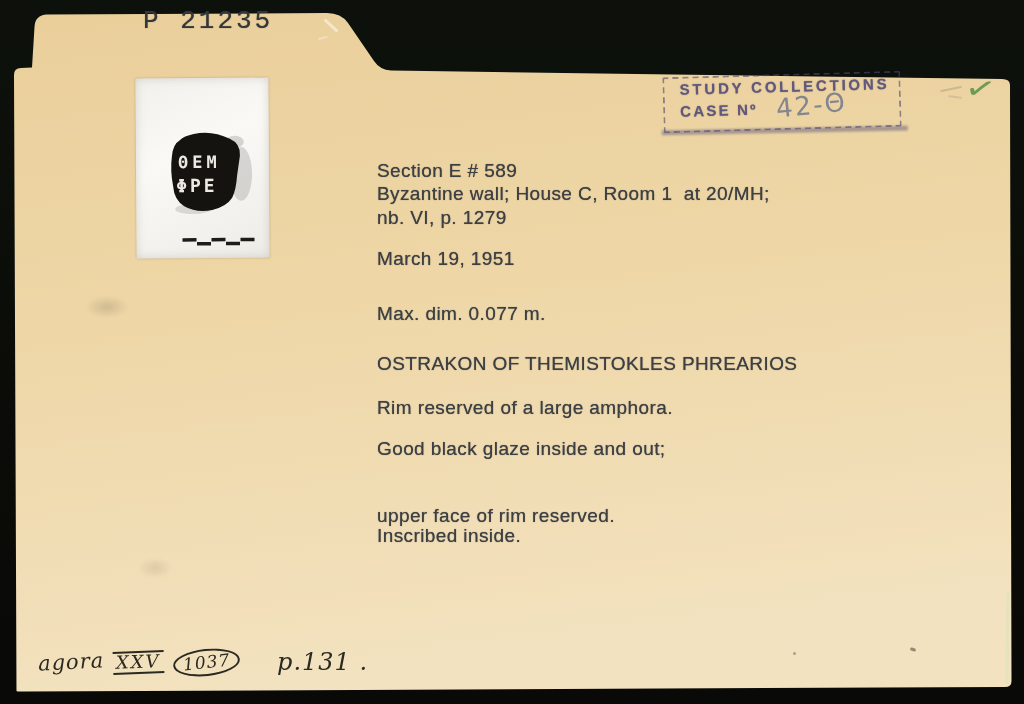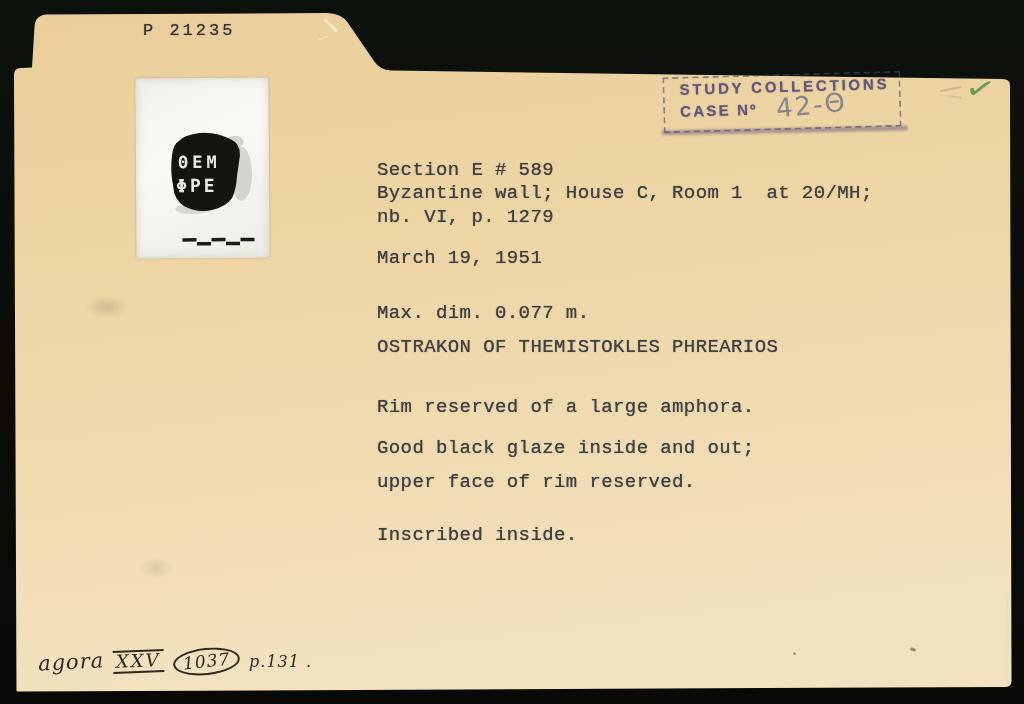--- a/index.html
+++ b/index.html
@@ -6,28 +6,28 @@
   body{
     width:1024px;height:704px;position:relative;overflow:hidden;
     background:linear-gradient(180deg,#0d110c 0%,#0b0c08 55%,#090907 100%);
     font-family:"Liberation Sans",sans-serif;
   }
   .card-shape{position:absolute;left:0;top:0;}
 
   
   .typed-line{
     position:absolute;left:377px;line-height:1;
-    font-family:Liberation Mono, monospace;
+    font-family:Liberation Sans, sans-serif;
     font-size:19px;letter-spacing:0.4px;color:#3d4043;white-space:pre;
     text-shadow:0 0 0.9px rgba(55,58,62,0.85);
   }
   .tab-number{
-    position:absolute;left:143px;top:22px;line-height:1;
+    position:absolute;left:143px;top:8px;line-height:1;
     font-family:"Liberation Mono","DejaVu Sans Mono",monospace;
-    font-size:17px;letter-spacing:3px;color:#34373a;
+    font-size:26px;letter-spacing:3px;color:#34373a;
     text-shadow:0 0 1px rgba(50,55,60,.8);
   }
 
   
   .photo{
     position:absolute;left:136px;top:78px;width:133px;height:180px;
     background:linear-gradient(155deg,#f1f0ec 0%,#faf9f6 40%,#edece7 100%);
     box-shadow:inset 0 0 10px rgba(160,150,125,.35),0 0 2px rgba(90,75,50,.45);
     transform:rotate(-0.4deg);
   }
@@ -64,21 +64,21 @@
   }
   .annotation .series{transform:rotate(-3deg);letter-spacing:1px;}
   .annotation .vol{
     border-top:2px solid #2a2922;border-bottom:2px solid #2a2922;
     padding:0 3px;line-height:1.05;font-size:18px;letter-spacing:2px;transform:rotate(-2deg);
   }
   .annotation .num{
     border:2px solid #2a2922;border-radius:50%;padding:1px 8px 2px;
     font-size:17px;letter-spacing:1px;transform:rotate(-6deg);
   }
-  .annotation .page{letter-spacing:1px;font-size:16px;}
+  .annotation .page{letter-spacing:1px;font-size:24px;margin-left:28px;}
 
   
   .checkmark{
     position:absolute;left:968px;top:74px;font-family:"DejaVu Sans",sans-serif;
     font-size:30px;color:#4b8f43;opacity:.8;transform:rotate(10deg) scaleX(1.25);line-height:1;
   }
   .pencil-stroke{position:absolute;background:rgba(105,105,100,.25);border-radius:2px;}
   .ps1{left:940px;top:88px;width:22px;height:2px;transform:rotate(-12deg);}
   .ps2{left:948px;top:96px;width:14px;height:2px;transform:rotate(8deg);opacity:.7;}
   .smudge{position:absolute;border-radius:50%;filter:blur(1px);}
@@ -135,24 +135,24 @@
     <span class="stamp-value">42-Θ</span>
   </div>
 </div>
 
 <div>
   <div class="typed-line" style="top:161px">Section E # 589</div>
   <div class="typed-line" style="top:184px">Byzantine wall; House C, Room 1  at 20/MH;</div>
   <div class="typed-line" style="top:208px">nb. VI, p. 1279</div>
   <div class="typed-line" style="top:249px">March 19, 1951</div>
   <div class="typed-line" style="top:304px">Max. dim. 0.077 m.</div>
-  <div class="typed-line" style="top:338px">OSTRAKON OF THEMISTOKLES PHREARIOS</div>
+  <div class="typed-line" style="top:354px">OSTRAKON OF THEMISTOKLES PHREARIOS</div>
   <div class="typed-line" style="top:398px">Rim reserved of a large amphora.</div>
   <div class="typed-line" style="top:439px">Good black glaze inside and out;</div>
-  <div class="typed-line" style="top:473px">upper face of rim reserved.</div>
+  <div class="typed-line" style="top:506px">upper face of rim reserved.</div>
   <div class="typed-line" style="top:526px">Inscribed inside.</div>
 </div>
 
 <div class="annotation">
   <span class="series">agora</span>
   <span class="vol">XXV</span>
   <span class="num">1037</span>
   <span class="page">p.131 .</span>
 </div>
 

